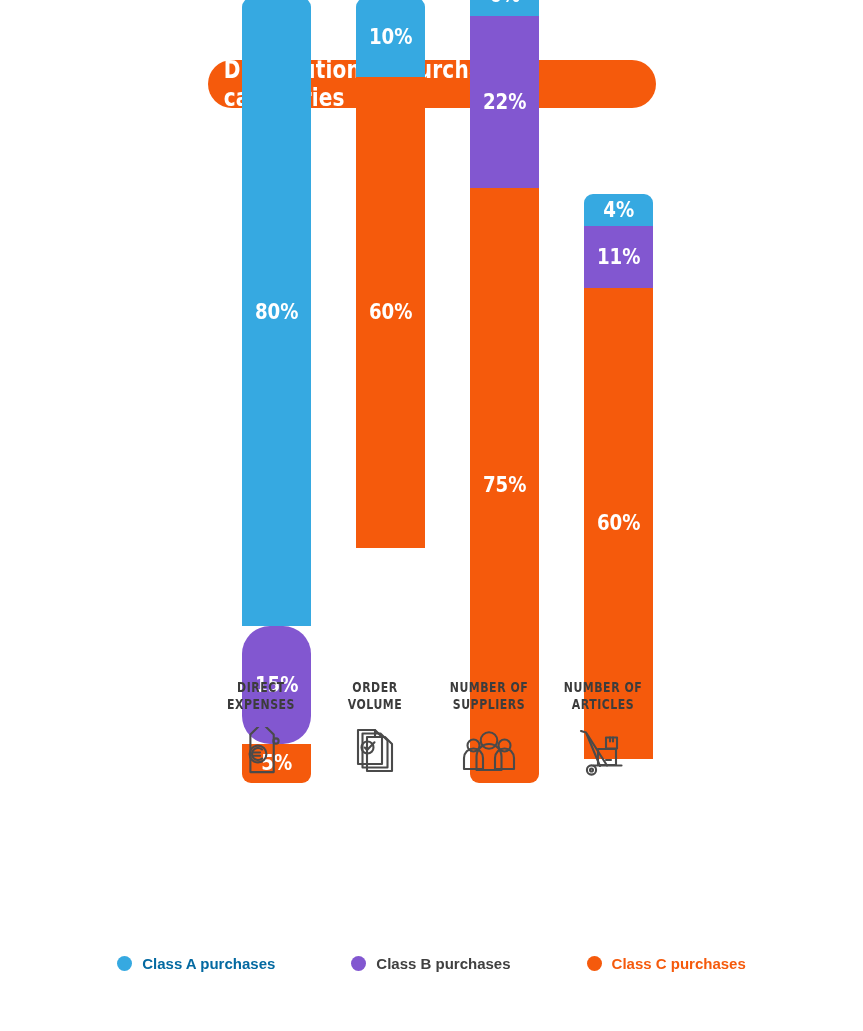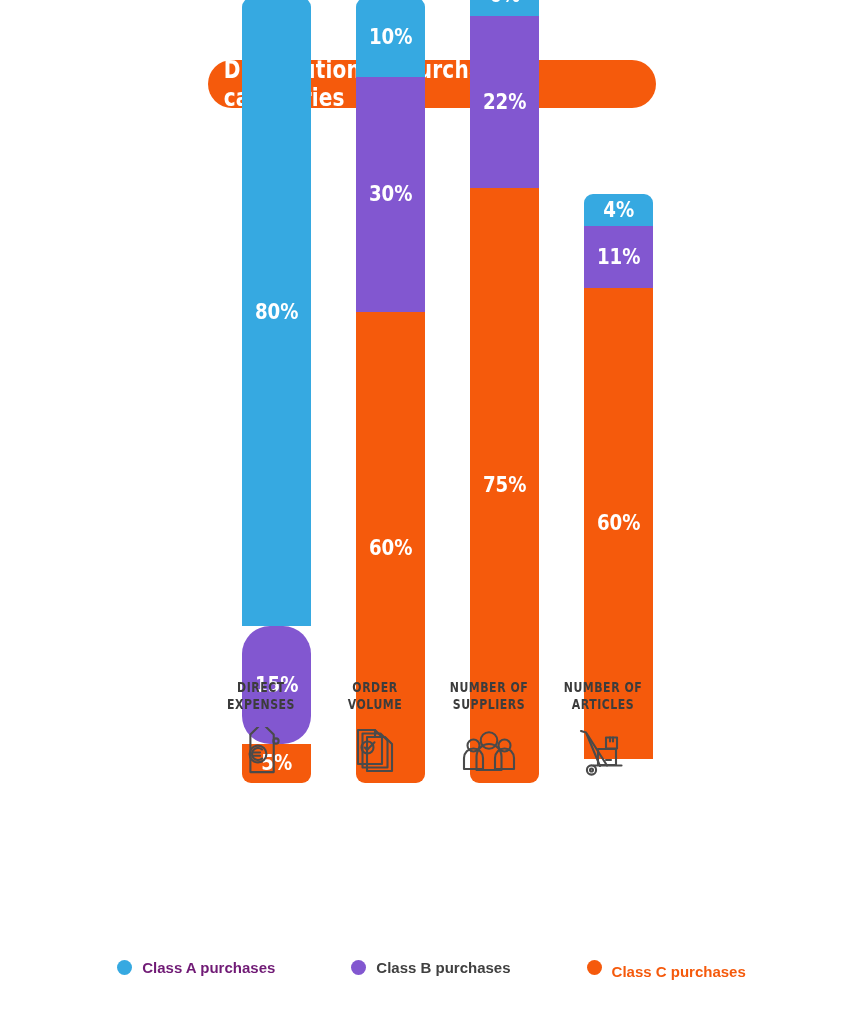--- a/index.html
+++ b/index.html
@@ -148,23 +148,20 @@
         </div>
         <div class="segment" style="background: rgb(245, 90, 12); height: 39.25px;">
           <span class="seg-label">5%</span>
         </div>
       </div>
     </div>
     <div class="bar-column" style="left: 340px;">
       <div class="bar" style="height: 785px; margin-top: -157px;">
         <div class="segment" style="background: rgb(54, 169, 225); height: 78.5px;">
           <span class="seg-label">10%</span>
-        </div>
-        <div class="segment" style="background: rgb(130, 87, 208); height: 235.5px;">
-          <span class="seg-label">30%</span>
         </div>
         <div class="segment" style="background: rgb(245, 90, 12); height: 471px;">
           <span class="seg-label">60%</span>
         </div>
       </div>
     </div>
     <div class="bar-column" style="left: 454px;">
       <div class="bar" style="height: 808.55px; margin-top: -180.55px;">
         <div class="segment" style="background: rgb(54, 169, 225); height: 47.1px;">
           <span class="seg-label">6%</span>
@@ -249,23 +246,23 @@
         <path fill="none" stroke="#4a4a4a" stroke-width="2.1" stroke-linejoin="round" stroke-linecap="round" d="M37 10.5 v4 M40 10.5 v4"></path>
         <path fill="none" stroke="#4a4a4a" stroke-width="2.1" stroke-linejoin="round" stroke-linecap="round" d="M33 33 h5"></path>
       </svg>
       </div>
     </div>
   </div>
 
 <div id="legend">
     <div class="legend-item">
       <span class="legend-dot" style="background: rgb(54, 169, 225);"></span>
-      <span class="legend-text" style="color: #701a75; text-align: right;">Class A purchases</span>
+      <span class="legend-text" style="color: #0369a1; text-align: right;">Class A purchases</span>
     </div>
     <div class="legend-item">
       <span class="legend-dot" style="background: rgb(130, 87, 208);"></span>
       <span class="legend-text" style="color: #404040;">Class B purchases</span>
     </div>
     <div class="legend-item">
       <span class="legend-dot" style="background: rgb(245, 90, 12);"></span>
-      <span class="legend-text" style="color: rgb(245, 90, 12); margin-top: 8px;">Class C purchases</span>
+      <span class="legend-text" style="color: rgb(245, 90, 12);">Class C purchases</span>
     </div>
   </div>
 
 </body></html>

